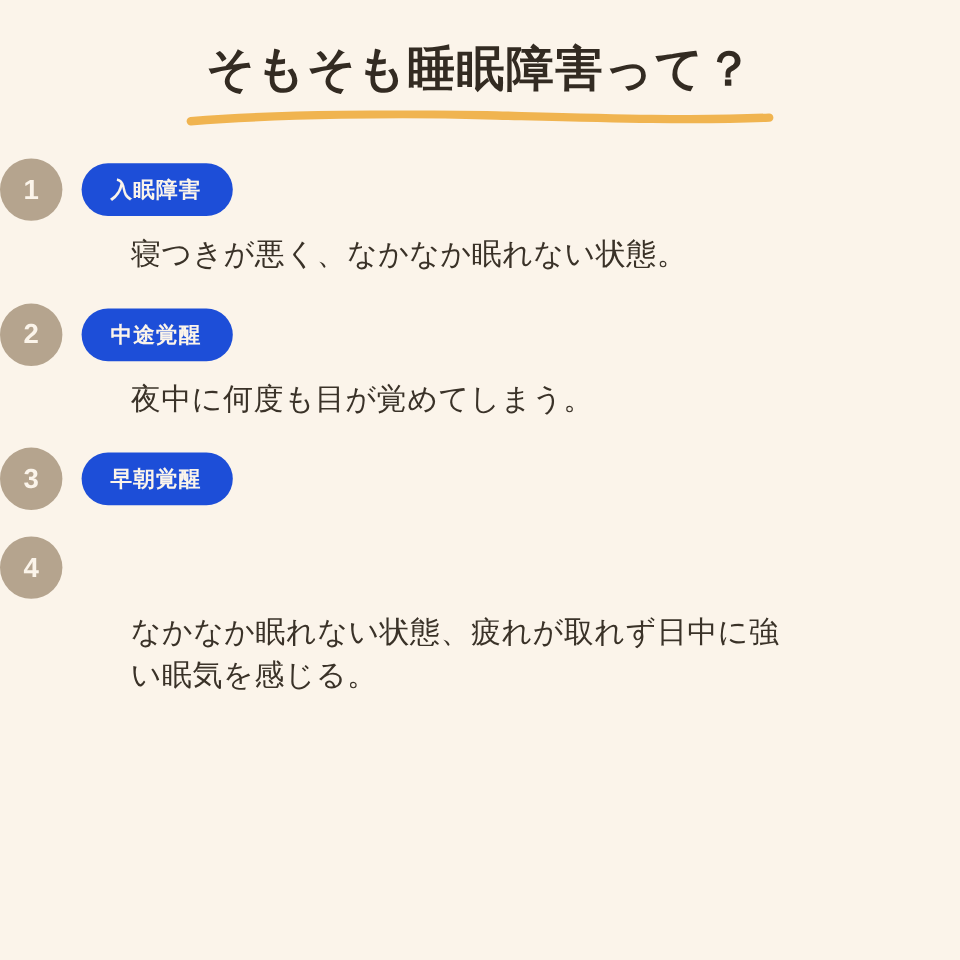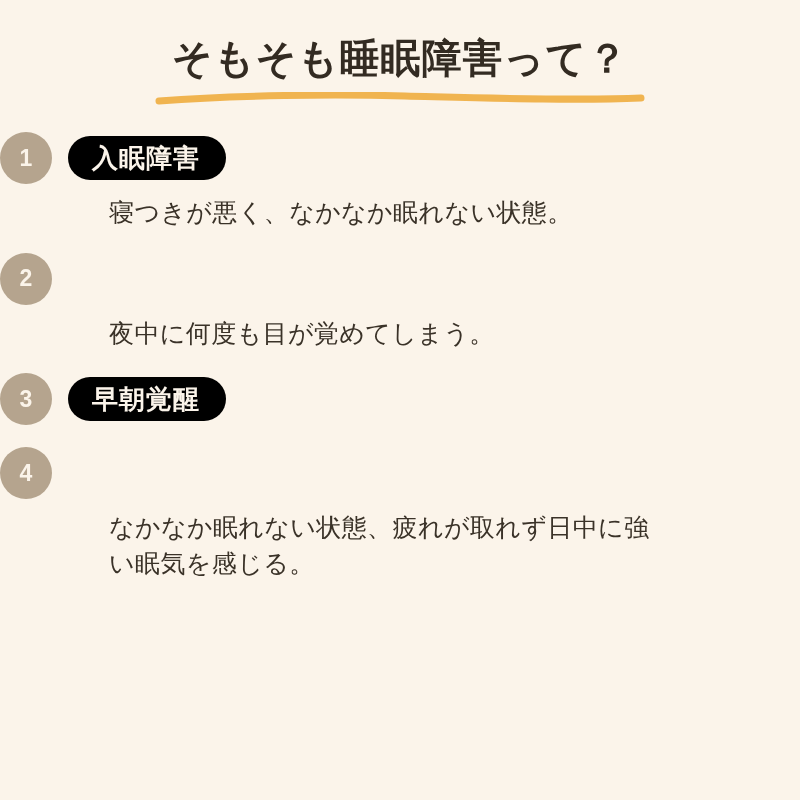--- a/index.html
+++ b/index.html
@@ -71,23 +71,23 @@
     background: #b5a48e;
     color: #fbf4ea;
     font-size: 23px;
     font-weight: bold;
     display: flex;
     align-items: center;
     justify-content: center;
     z-index: 2;
   }
   .label-pill {
-    background: #000000;
+    background: #1d4ed8;
     color: #fbf4ea;
-    font-size: 26px;
+    font-size: 18px;
     font-weight: bold;
     letter-spacing: 1px;
     height: 44px;
     display: flex;
     align-items: center;
     padding: 0 26px 0 24px;
     border-radius: 22px;
     margin-left: -28px;
     position: relative;
     z-index: 1;
@@ -119,20 +119,21 @@
       <div class="head">
         <span class="num-badge">1</span>
         <span class="label-pill">入眠障害</span>
       </div>
       <p class="desc">寝つきが悪く、なかなか眠れない状態。</p>
     </li>
 
     <li class="item">
       <div class="head">
         <span class="num-badge">2</span>
+        <span class="label-pill">中途覚醒</span>
       </div>
       <p class="desc">夜中に何度も目が覚めてしまう。</p>
     </li>
 
     <li class="item">
       <div class="head">
         <span class="num-badge">3</span>
         <span class="label-pill">早朝覚醒</span>
       </div>
     </li>

